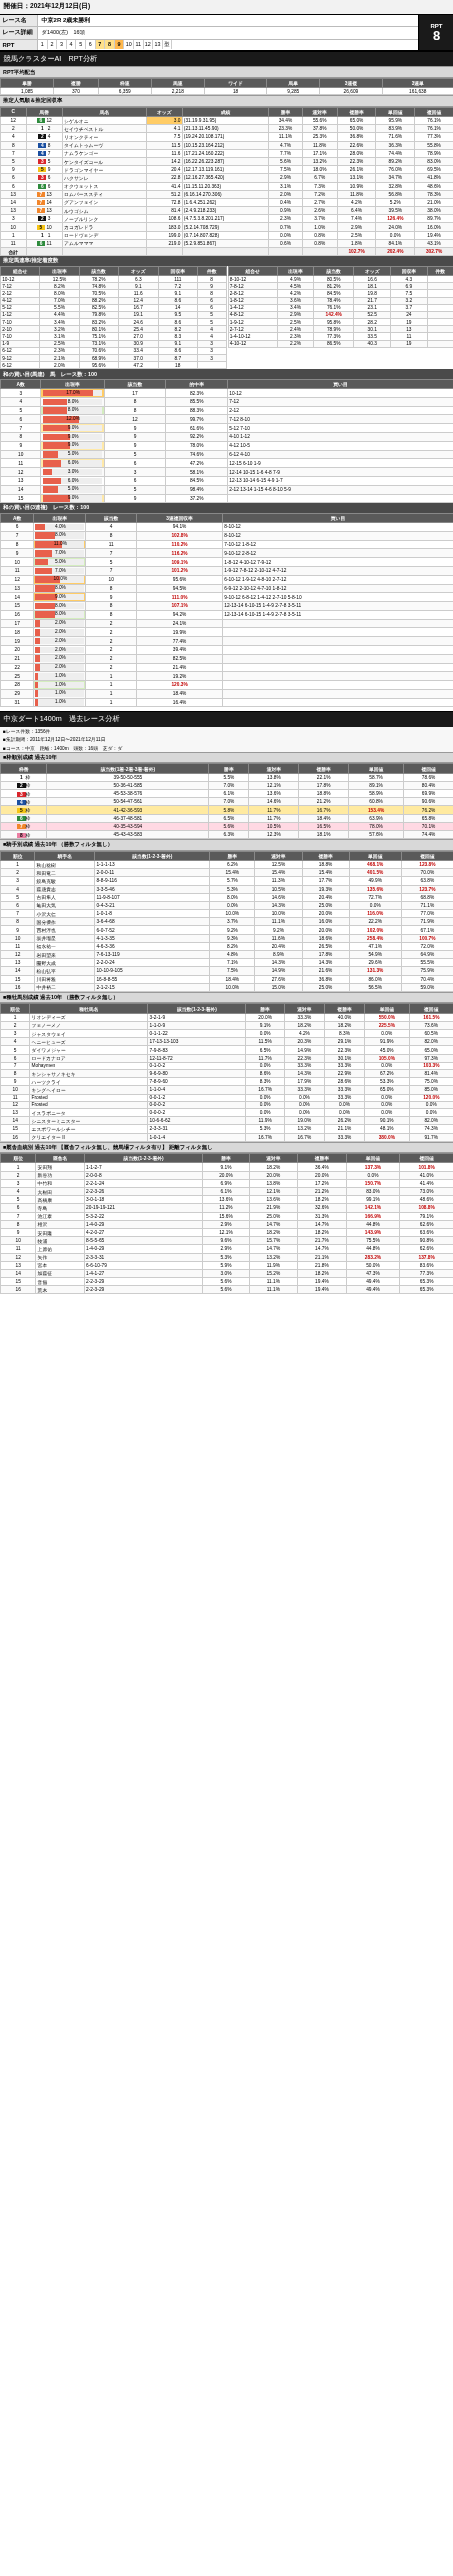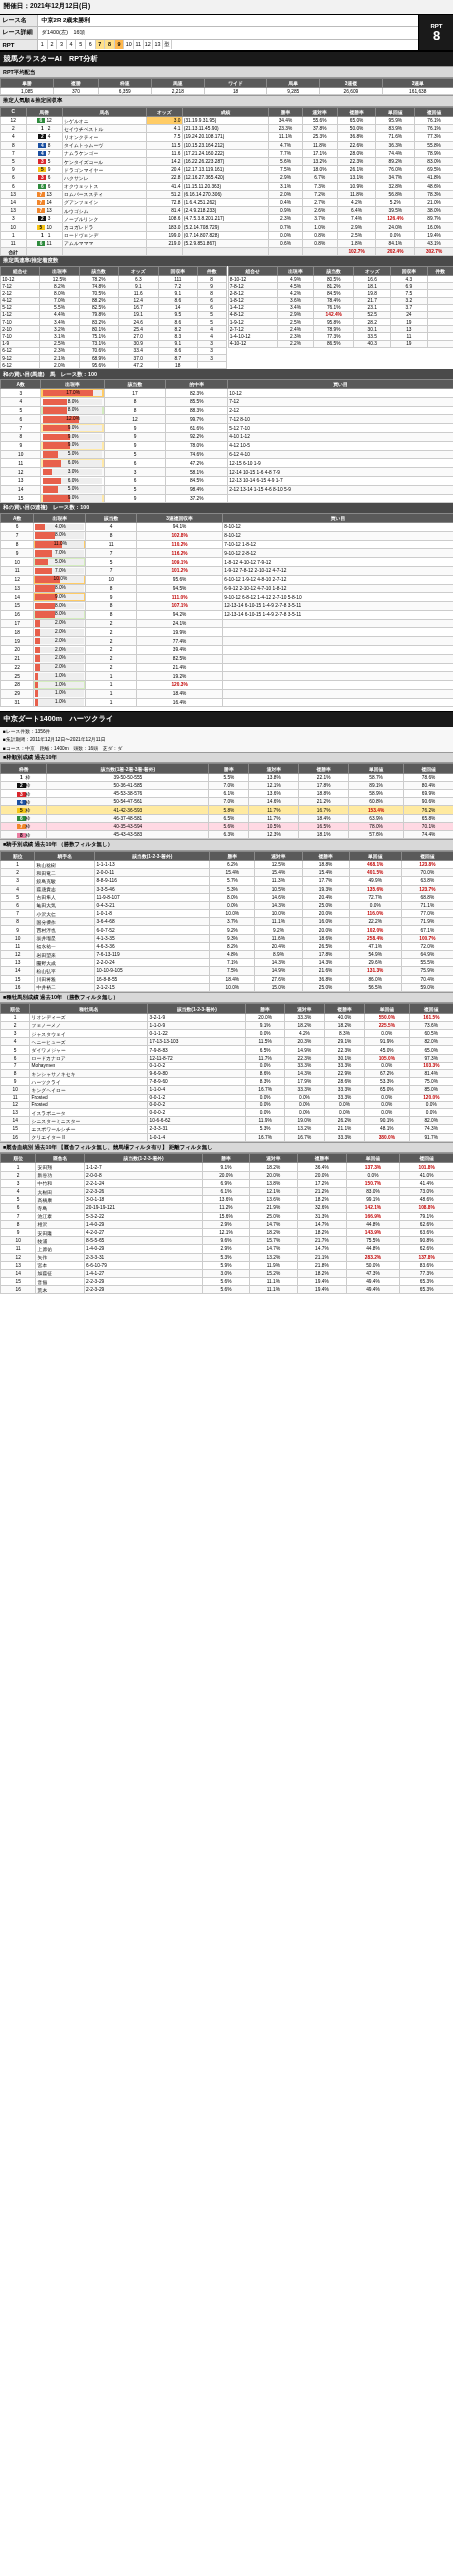--- a/index.html
+++ b/index.html
@@ -70,21 +70,21 @@
     border-right: 0.6px solid #ccc;
     padding: 0 1.2px;
   }
   .numstrip .cell.hi { background: #ffe08a; font-weight: bold; }
   .numstrip .cell.hi2 { background: #ffb84d; font-weight: bold; }
 
   
   .sec-title {
     background: #1a1a1a;
     color: #fff;
-    font-weight: bold;
+    font-weight: normal;
     font-size: 7.2px;
     padding: 2.4px 3.6px;
     border-top: 0.6px solid #000;
   }
   .sub-title {
     background: #4a4a4a;
     color: #fff;
     font-weight: bold;
     font-size: 5.4px;
     padding: 1.2px 3px;
@@ -1001,21 +1001,21 @@
           </td>
           <td>1</td>
           <td>16.4%</td>
           <td class="l"></td>
         </tr>
       </tbody>
   </table>
 
   <div class="spacer"></div>
 
-  <div class="sec-title">中京ダート1400m　ハーツクライ</div>
+  <div class="sec-title">中京ダート1400m　過去レース分析</div>
   <div id="course-meta">
       <div class="note">■レース件数：1356件</div>
       <div class="note">■集計期間：2011年12月12日〜2021年12月11日</div>
       <div class="note">■コース：中京　距離：1400m　頭数：16頭　芝ダ：ダ</div>
     </div>
 
   <div class="mini-title">■枠順別成績 過去10年</div>
   <table class="t">
     <thead>
         <tr id="ch">

